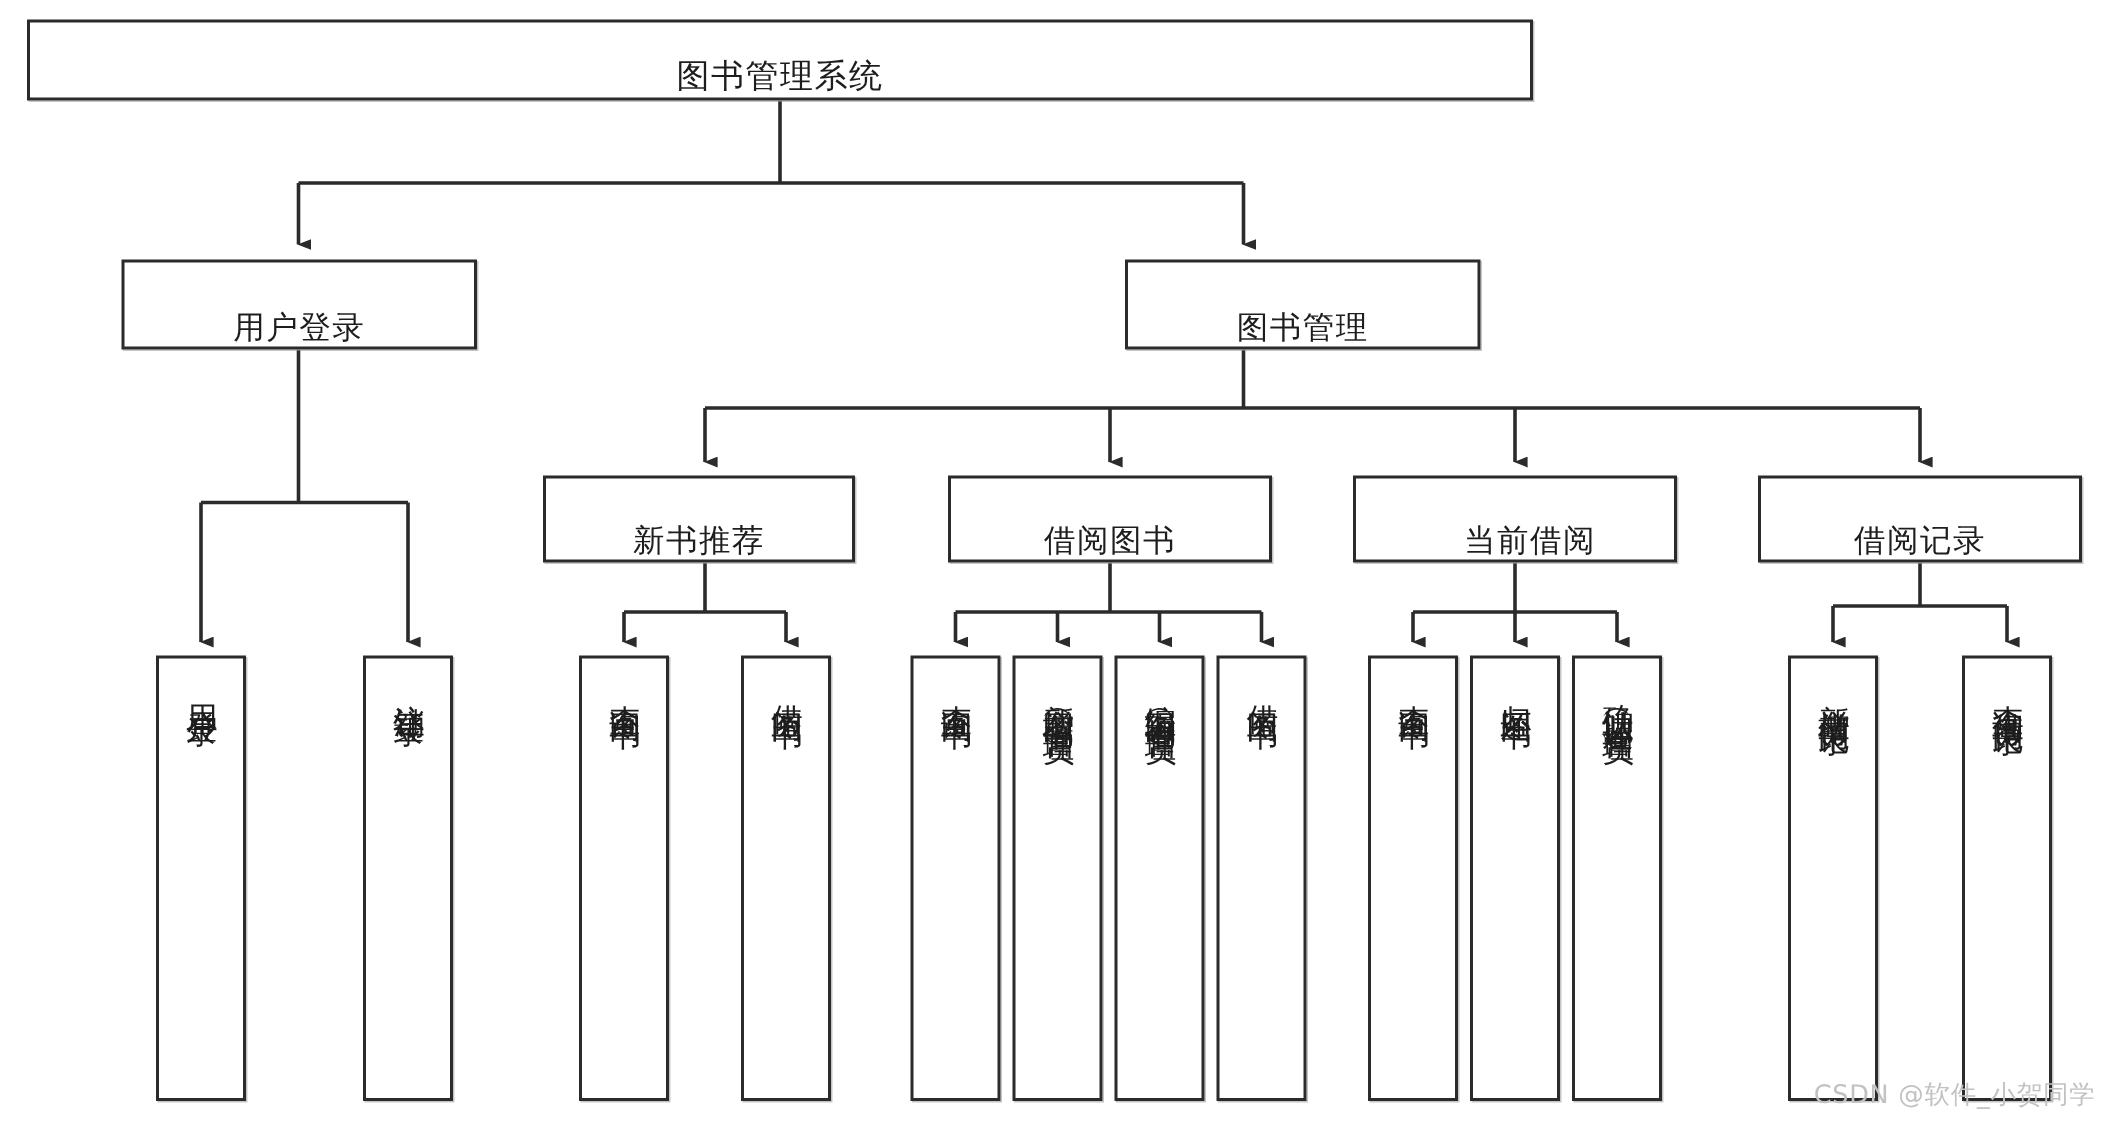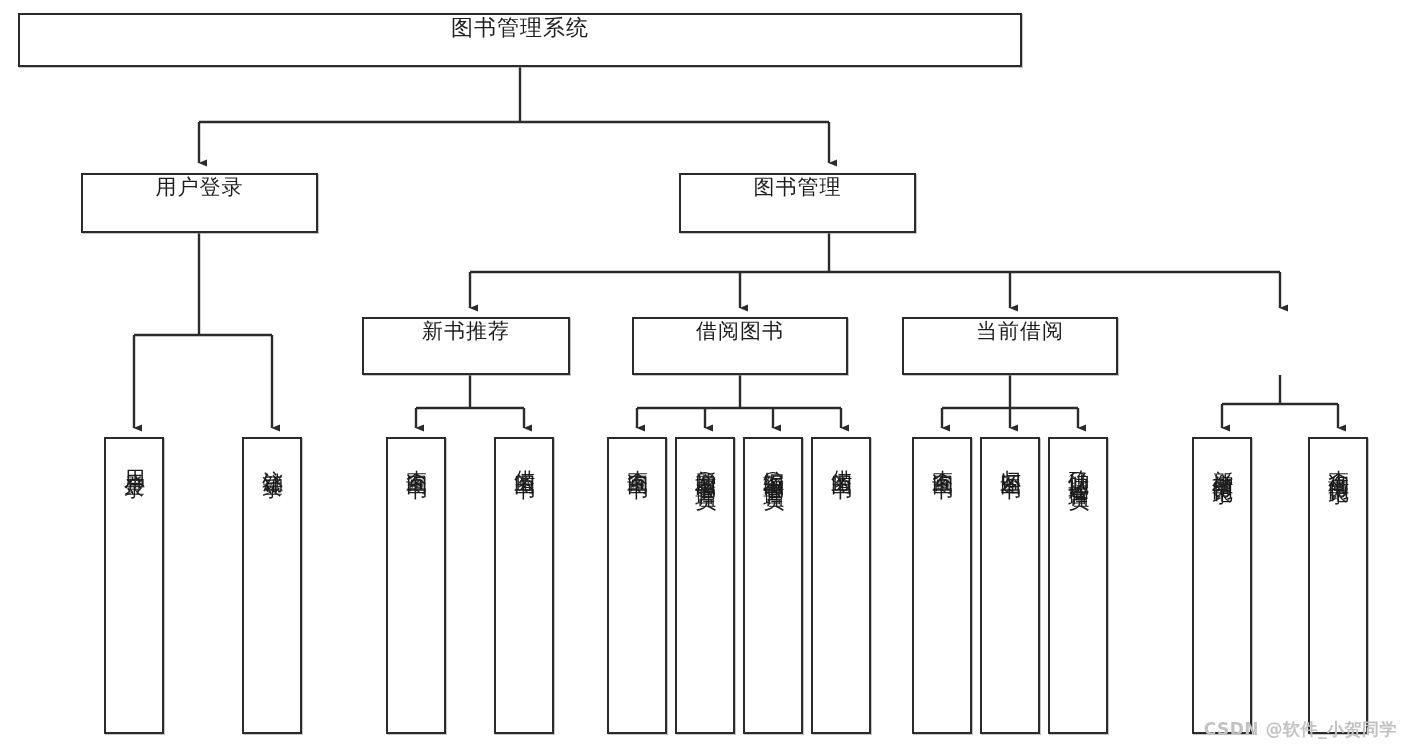--- a/index.html
+++ b/index.html
@@ -26,21 +26,21 @@
     width: 1405px;
     height: 747px;
     pointer-events: none;
   }
   .node {
     position: absolute;
     box-sizing: border-box;
     background: #ffffff;
     border: 2px solid #2b2b2b;
     display: flex;
-    align-items: flex-start;
+    align-items: flex-end;
     justify-content: center;
     box-shadow: 1px 1px 0 rgba(150,150,150,0.55);
   }
   .node-label {
     font-size: 21px;
     line-height: 1.18;
     color: #1d1d1d;
     letter-spacing: 1px;
     white-space: nowrap;
     text-align: center;
@@ -64,21 +64,20 @@
   }
   #watermark {
     position: absolute;
     right: 8px;
     bottom: 6px;
     font-size: 17px;
     color: #c2c2c2;
     letter-spacing: 0.5px;
     user-select: none;
     white-space: nowrap;
-    font-weight: bold;
   }
 </style>
 </head>
 <body>
 
 <div id="diagram-canvas">
 
   <svg id="edge-layer" viewBox="0 0 1405 747" xmlns="http://www.w3.org/2000/svg">
     <defs>
       <marker id="arrowhead" markerWidth="8" markerHeight="9" refX="3.6" refY="8.4" orient="auto" markerUnits="userSpaceOnUse">
@@ -129,33 +128,36 @@
     </g>
   </svg>
 
   <div class="node root" style="left:18px; top:13px; width:1004px; height:54px;">
     <span class="node-label">图书管理系统</span>
   </div>
 
   <div class="node" style="left:81px; top:173px; width:237px; height:60px;">
     <span class="node-label">用户登录</span>
   </div>
-  <div class="node" style="left:679px; top:173px; width:237px; height:60px;">
+  <div class="node" style="left:750px; top:173px; width:237px; height:60px;">
     <span class="node-label">图书管理</span>
   </div>
 
   <div class="node" style="left:362px; top:317px; width:208px; height:58px;">
     <span class="node-label">新书推荐</span>
   </div>
   <div class="node" style="left:632px; top:317px; width:216px; height:58px;">
     <span class="node-label">借阅图书</span>
   </div>
   <div class="node" style="left:902px; top:317px; width:216px; height:58px;padding-left:20px;">
     <span class="node-label">当前借阅</span>
   </div>
+  <div class="node" style="left:1172px; top:317px; width:216px; height:58px;">
+    <span class="node-label">借阅记录</span>
+  </div>
 
   <div class="node vertical" style="left:104px; top:437px; width:60px; height:297px;">
     <span class="node-label">用户登录</span>
   </div>
   <div class="node vertical" style="left:242px; top:437px; width:60px; height:297px;">
     <span class="node-label">注销登录</span>
   </div>
 
   <div class="node vertical" style="left:386px; top:437px; width:60px; height:297px;">
     <span class="node-label">查询图书</span>

